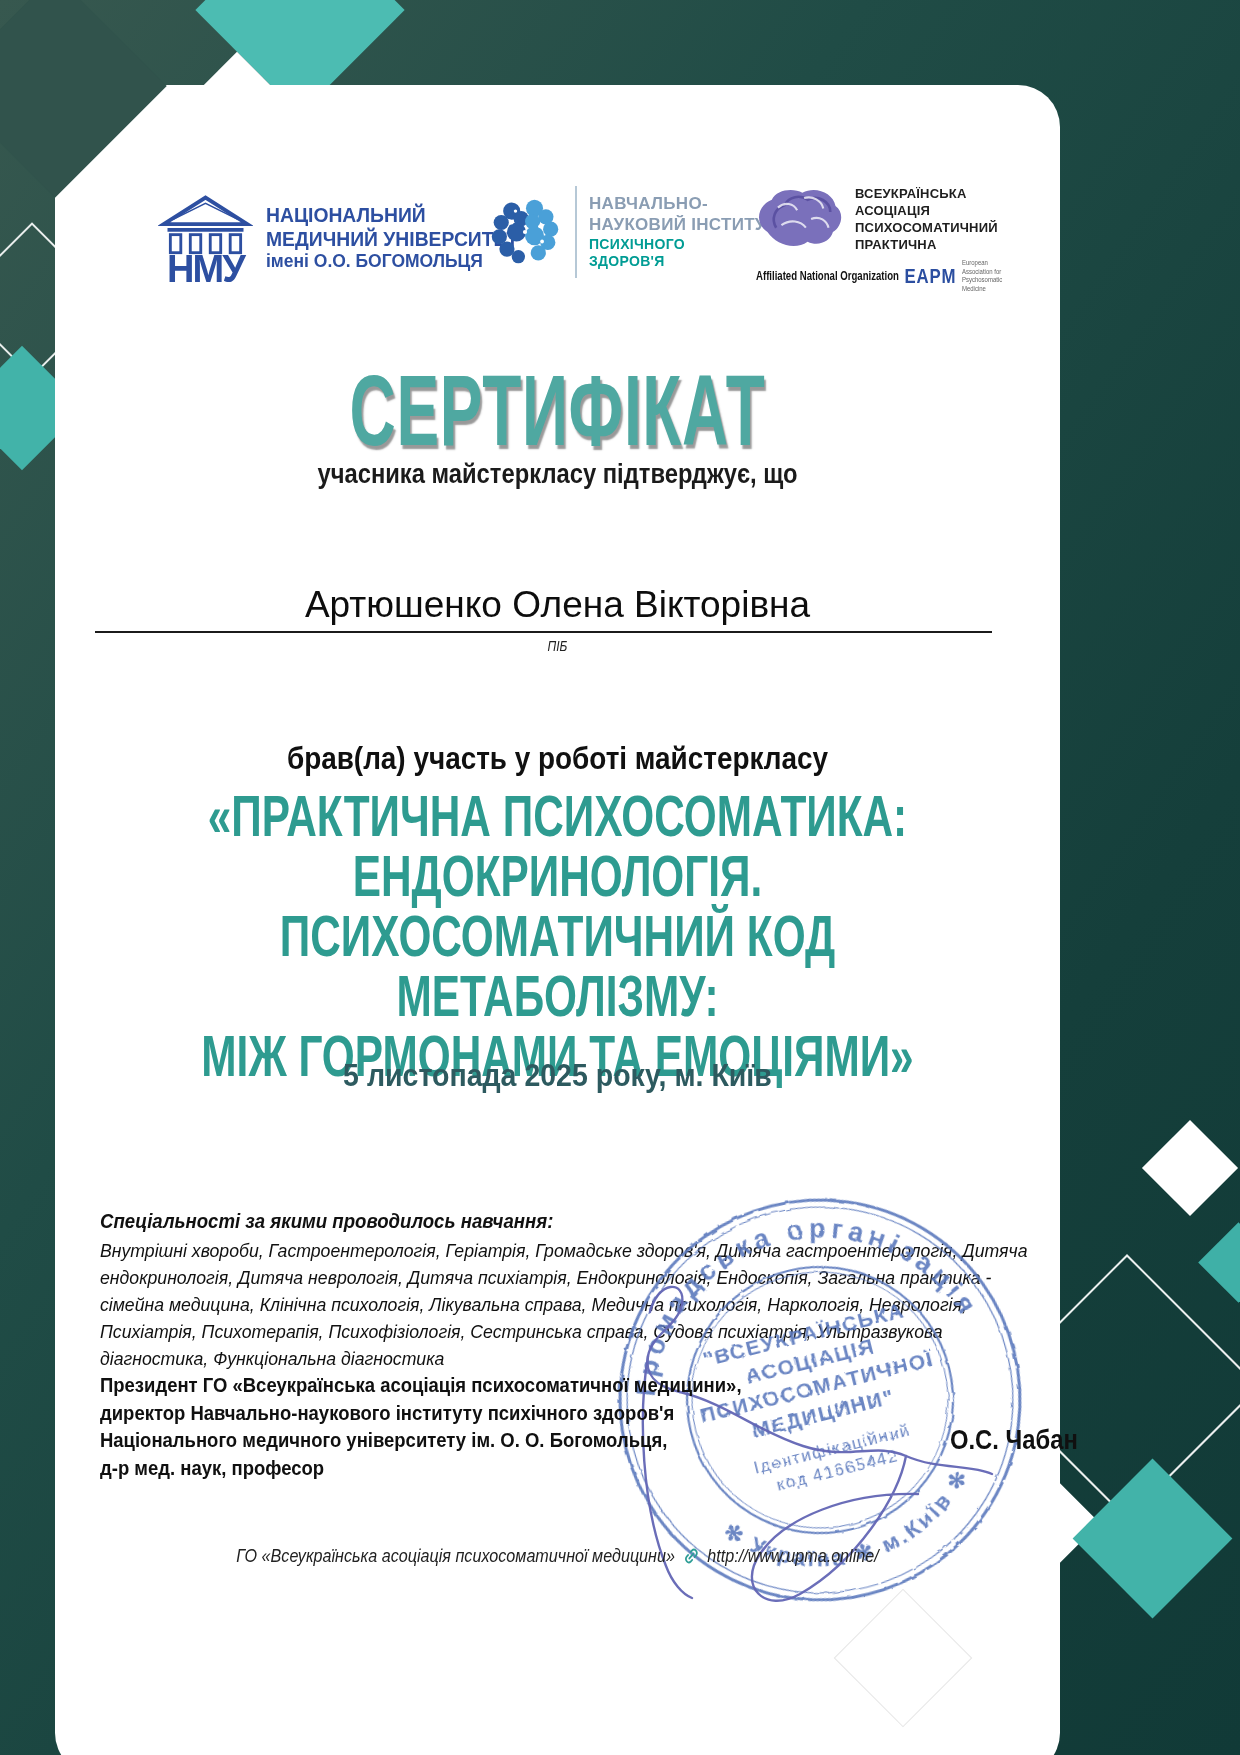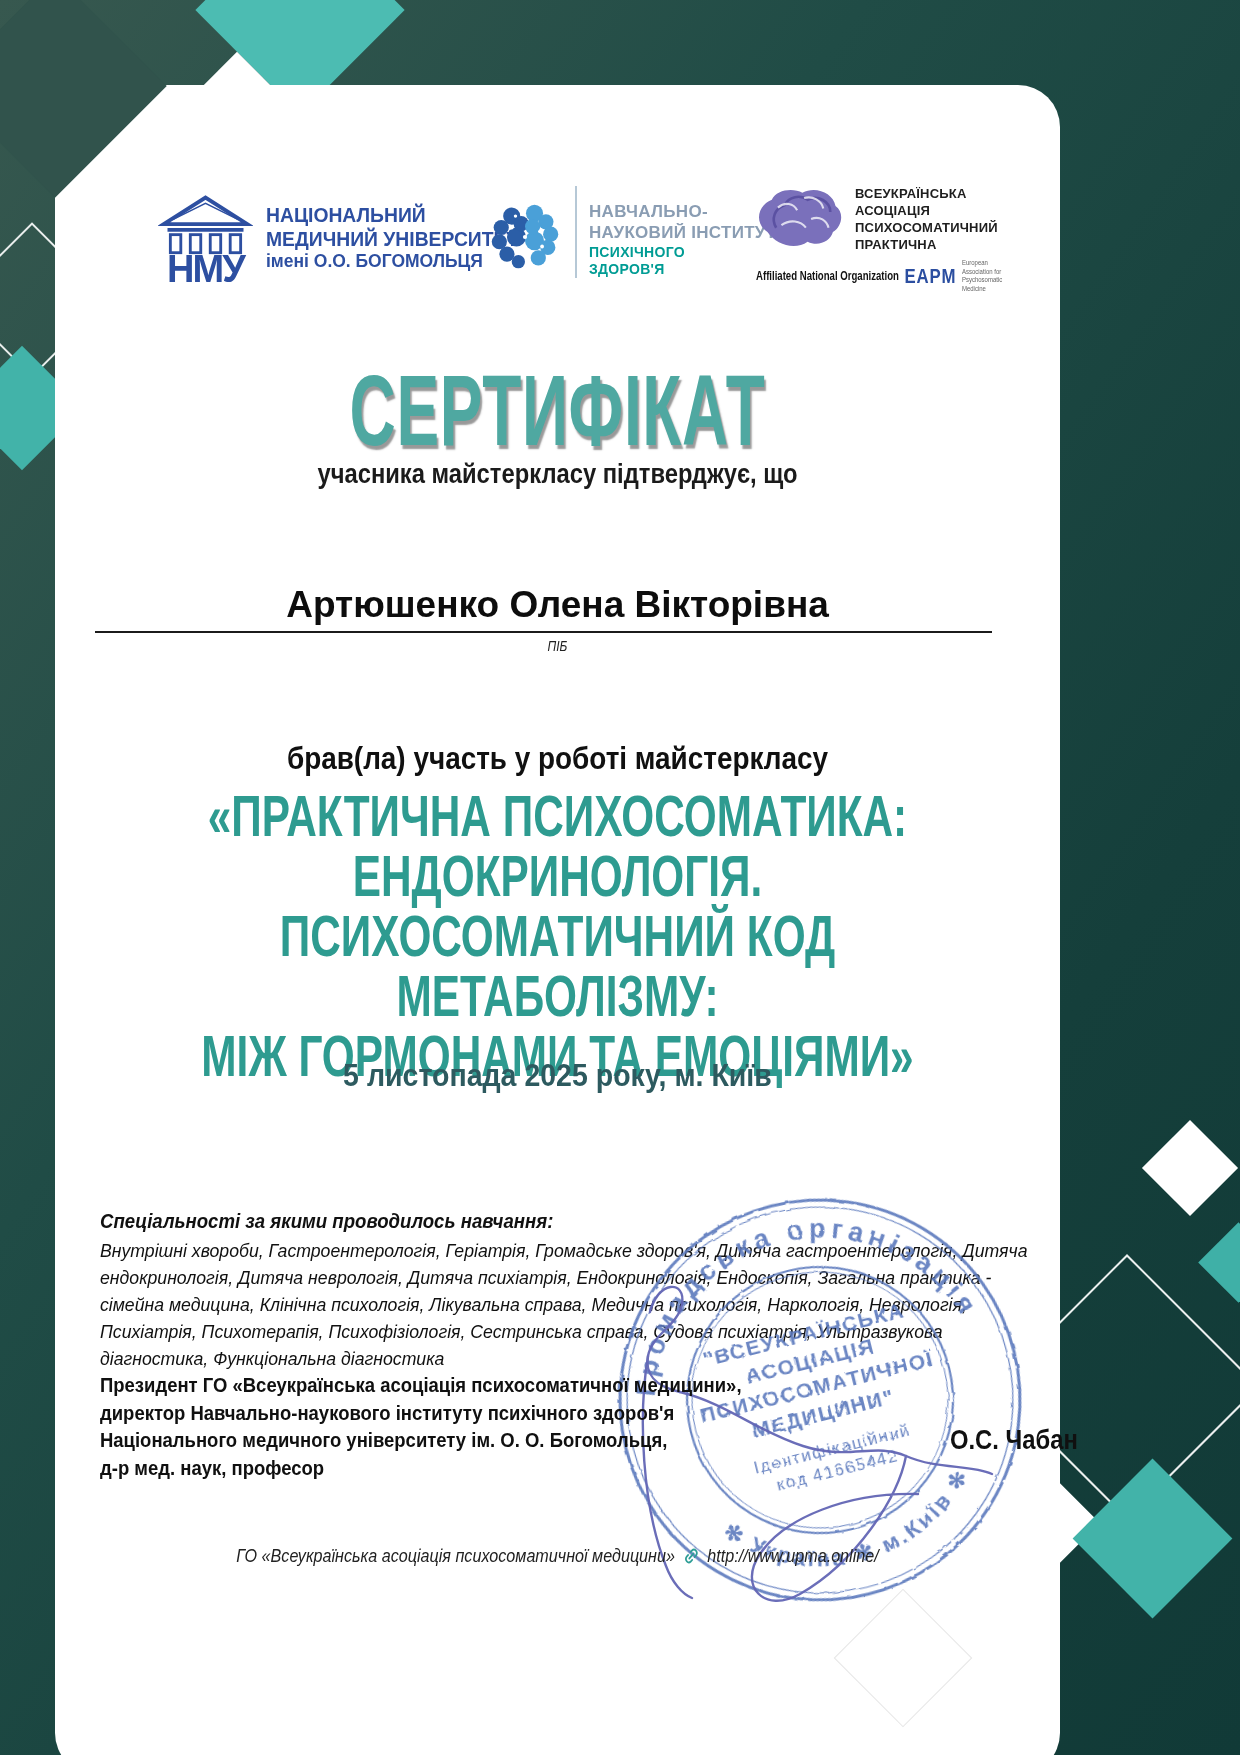--- a/index.html
+++ b/index.html
@@ -13,37 +13,37 @@
     position:absolute;left:55px;top:85px;width:1005px;height:1690px;
     background:#ffffff;border-radius:42px;
   }
   .abs{position:absolute;}
   .ctr{position:absolute;left:55px;width:1005px;text-align:center;}
   
   .uni-logo{position:absolute;left:158px;top:190px;display:flex;align-items:center;gap:13px;}
   .uni-text{color:#2D4FA1;font-weight:bold;line-height:1.13;transform:scaleX(.92);transform-origin:left center;white-space:nowrap;}
   .uni-line1,.uni-line2{font-size:21px;}
   .uni-line3{font-size:19px;}
-  .inst-logo{position:absolute;left:487px;top:186px;display:flex;align-items:flex-end;gap:12px;}
+  .inst-logo{position:absolute;left:487px;top:186px;display:flex;align-items:center;gap:12px;}
   .inst-div{width:2px;height:92px;background:#B6C8D6;}
   .inst-text{line-height:1.22;white-space:nowrap;}
   .inst-gray{color:#8A9DB3;font-size:17px;font-weight:bold;letter-spacing:.3px;}
   .inst-teal{color:#009C94;font-size:14px;font-weight:bold;letter-spacing:.3px;}
   .assoc-logo{position:absolute;left:750px;top:184px;width:310px;}
   .assoc-row1{display:flex;align-items:center;gap:9px;}
   .assoc-text{color:#1E1E1E;font-size:13px;font-weight:bold;line-height:1.32;letter-spacing:.2px;white-space:nowrap;}
   .assoc-row2{display:flex;align-items:center;gap:7px;margin-top:5px;margin-left:6px;transform:scaleX(.8);transform-origin:left center;white-space:nowrap;}
   .affil{font-size:12px;font-weight:bold;color:#111;}
   .eapm{font-size:21px;font-weight:bold;color:#2B4EA0;letter-spacing:1px;}
   .eapm-cap{font-size:7.5px;color:#666;width:70px;line-height:1.15;white-space:normal;}
   
   .title{top:358px;font-size:100px;line-height:104px;font-weight:bold;color:#4FA8A1;
          transform:scaleX(.64);text-shadow:3px 4px 2px rgba(70,70,70,.55);letter-spacing:1px;}
   .subtitle{top:459px;font-size:27px;font-weight:bold;color:#1b1b1b;transform:scaleX(.88);}
-  .pname{top:584px;font-size:37px;font-weight:700;color:#0d0d0d;}
+  .pname{top:584px;font-size:37px;font-weight:400;color:#0d0d0d;}
   .name-rule{left:95px;top:631px;width:897px;height:2px;background:#1b1b1b;}
   .pib{top:637px;font-size:15px;font-style:italic;color:#222;transform:scaleX(.8);}
   .participation{top:741px;font-size:31px;font-weight:bold;color:#101010;transform:scaleX(.9);}
   .course{top:786px;font-size:58px;line-height:60px;font-weight:bold;color:#2E9B90;transform:scaleX(.73);}
   .date{top:1058px;font-size:31px;font-weight:bold;color:#2D5A5F;transform:scaleX(.92);}
   
   .spec-head{left:100px;top:1210px;font-size:20px;font-weight:bold;font-style:italic;color:#111;
              transform:scaleX(.93);transform-origin:left top;white-space:nowrap;}
   .spec-body{left:100px;top:1237px;width:1012px;font-size:19px;font-style:italic;color:#111;
              line-height:27px;transform:scaleX(.93);transform-origin:left top;}

